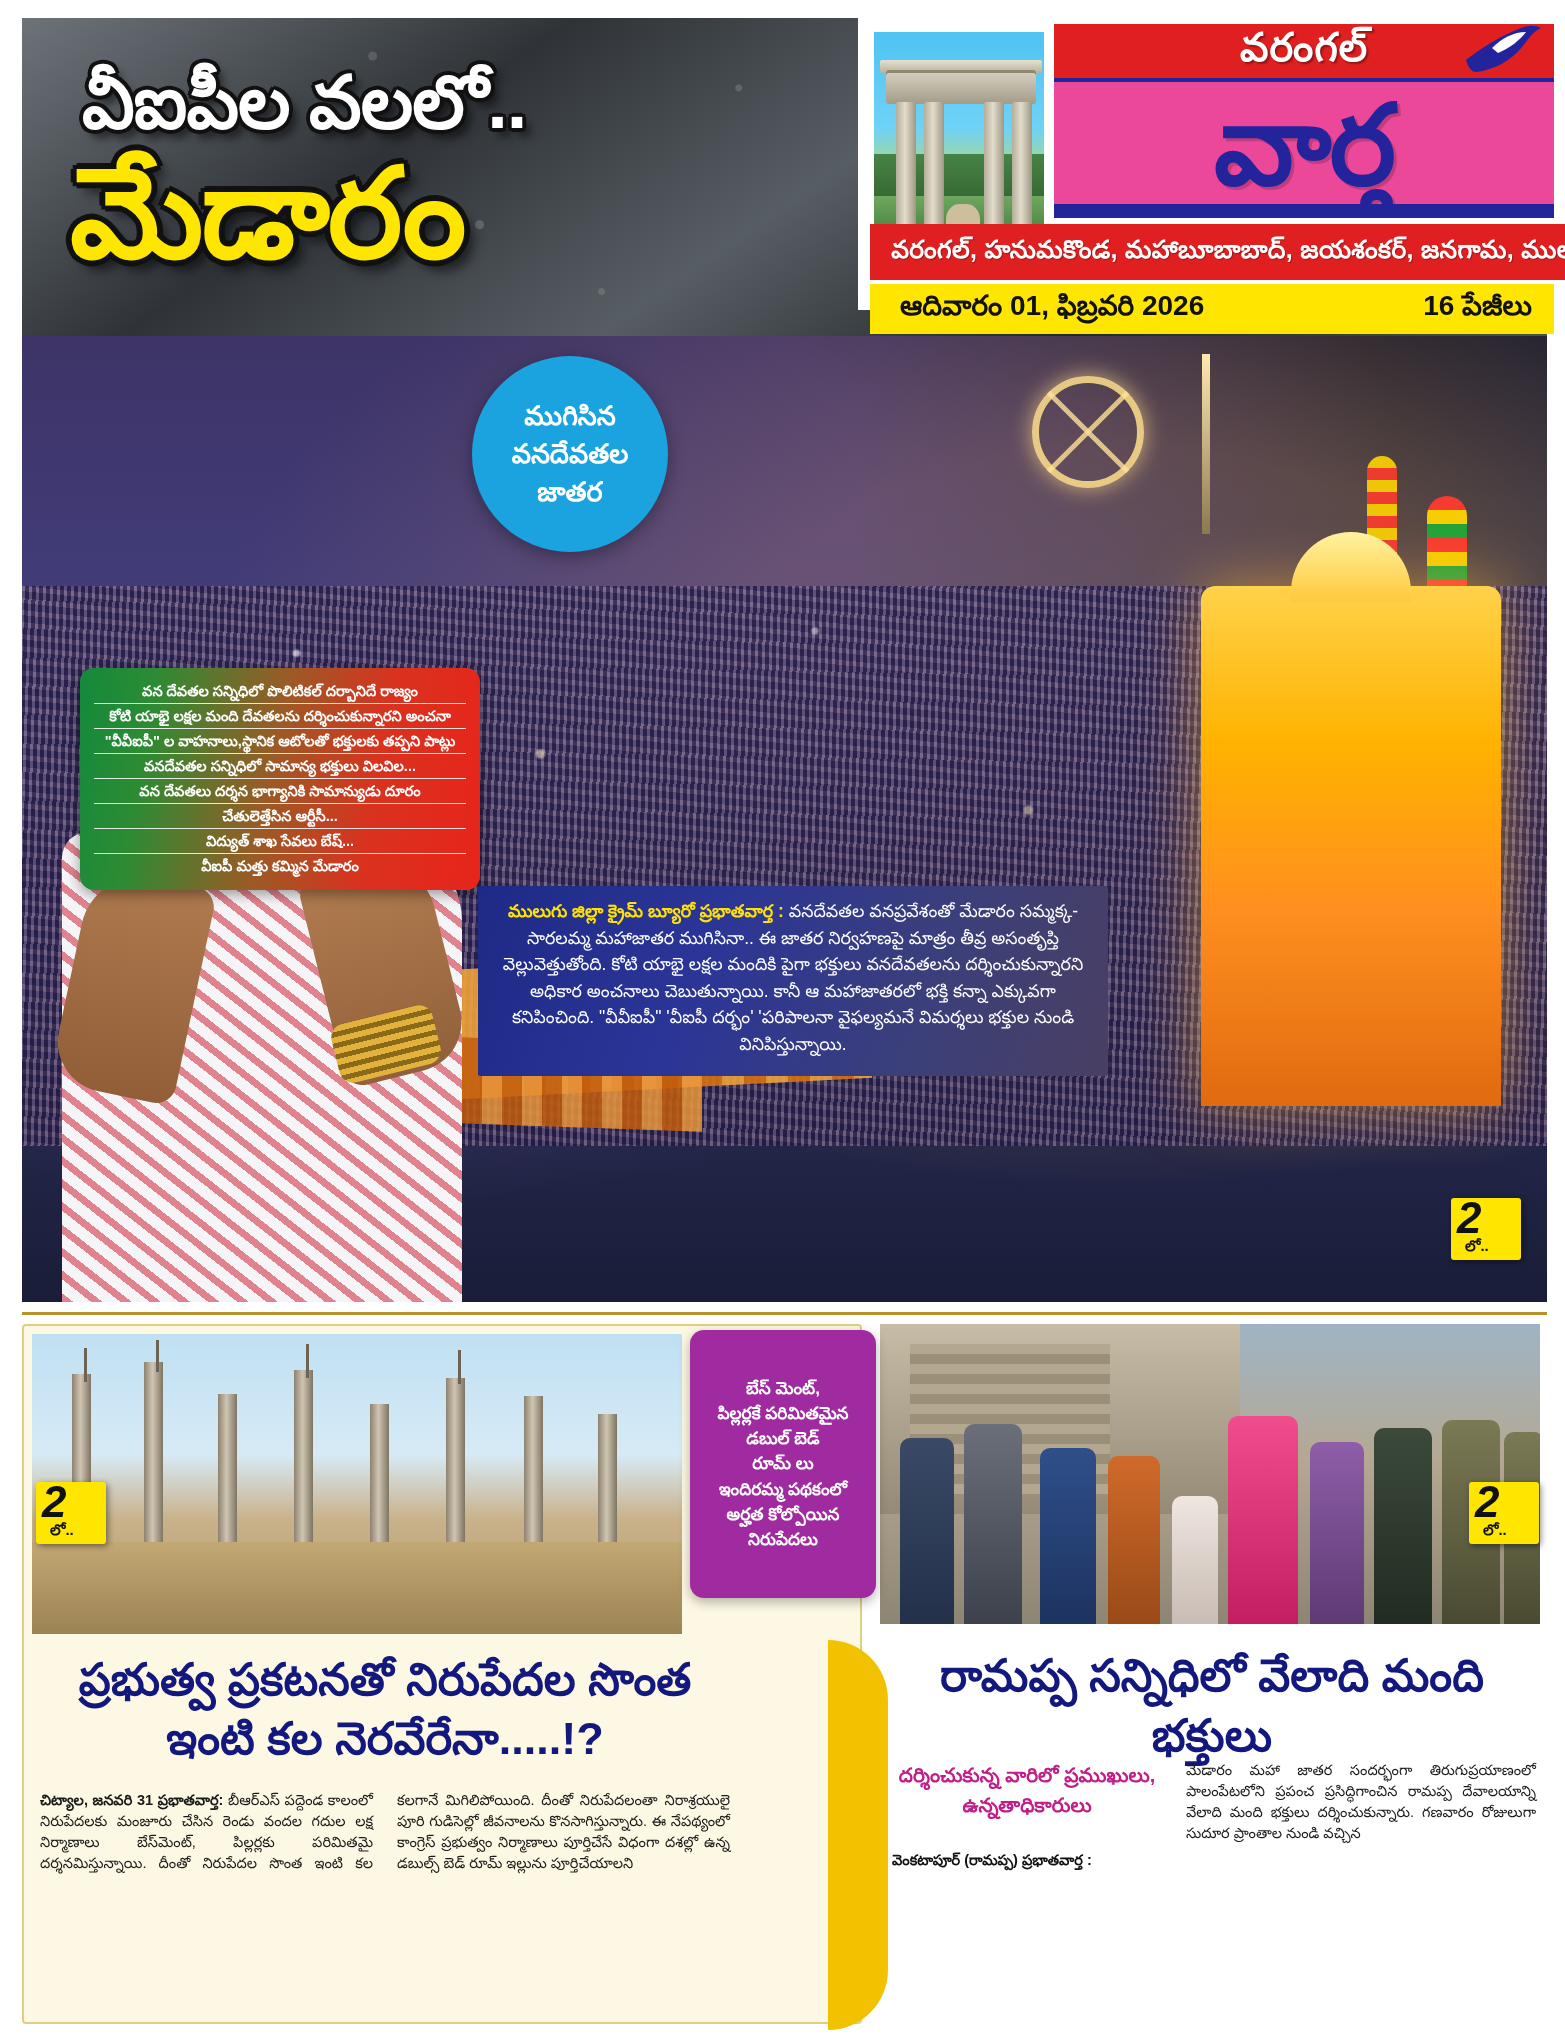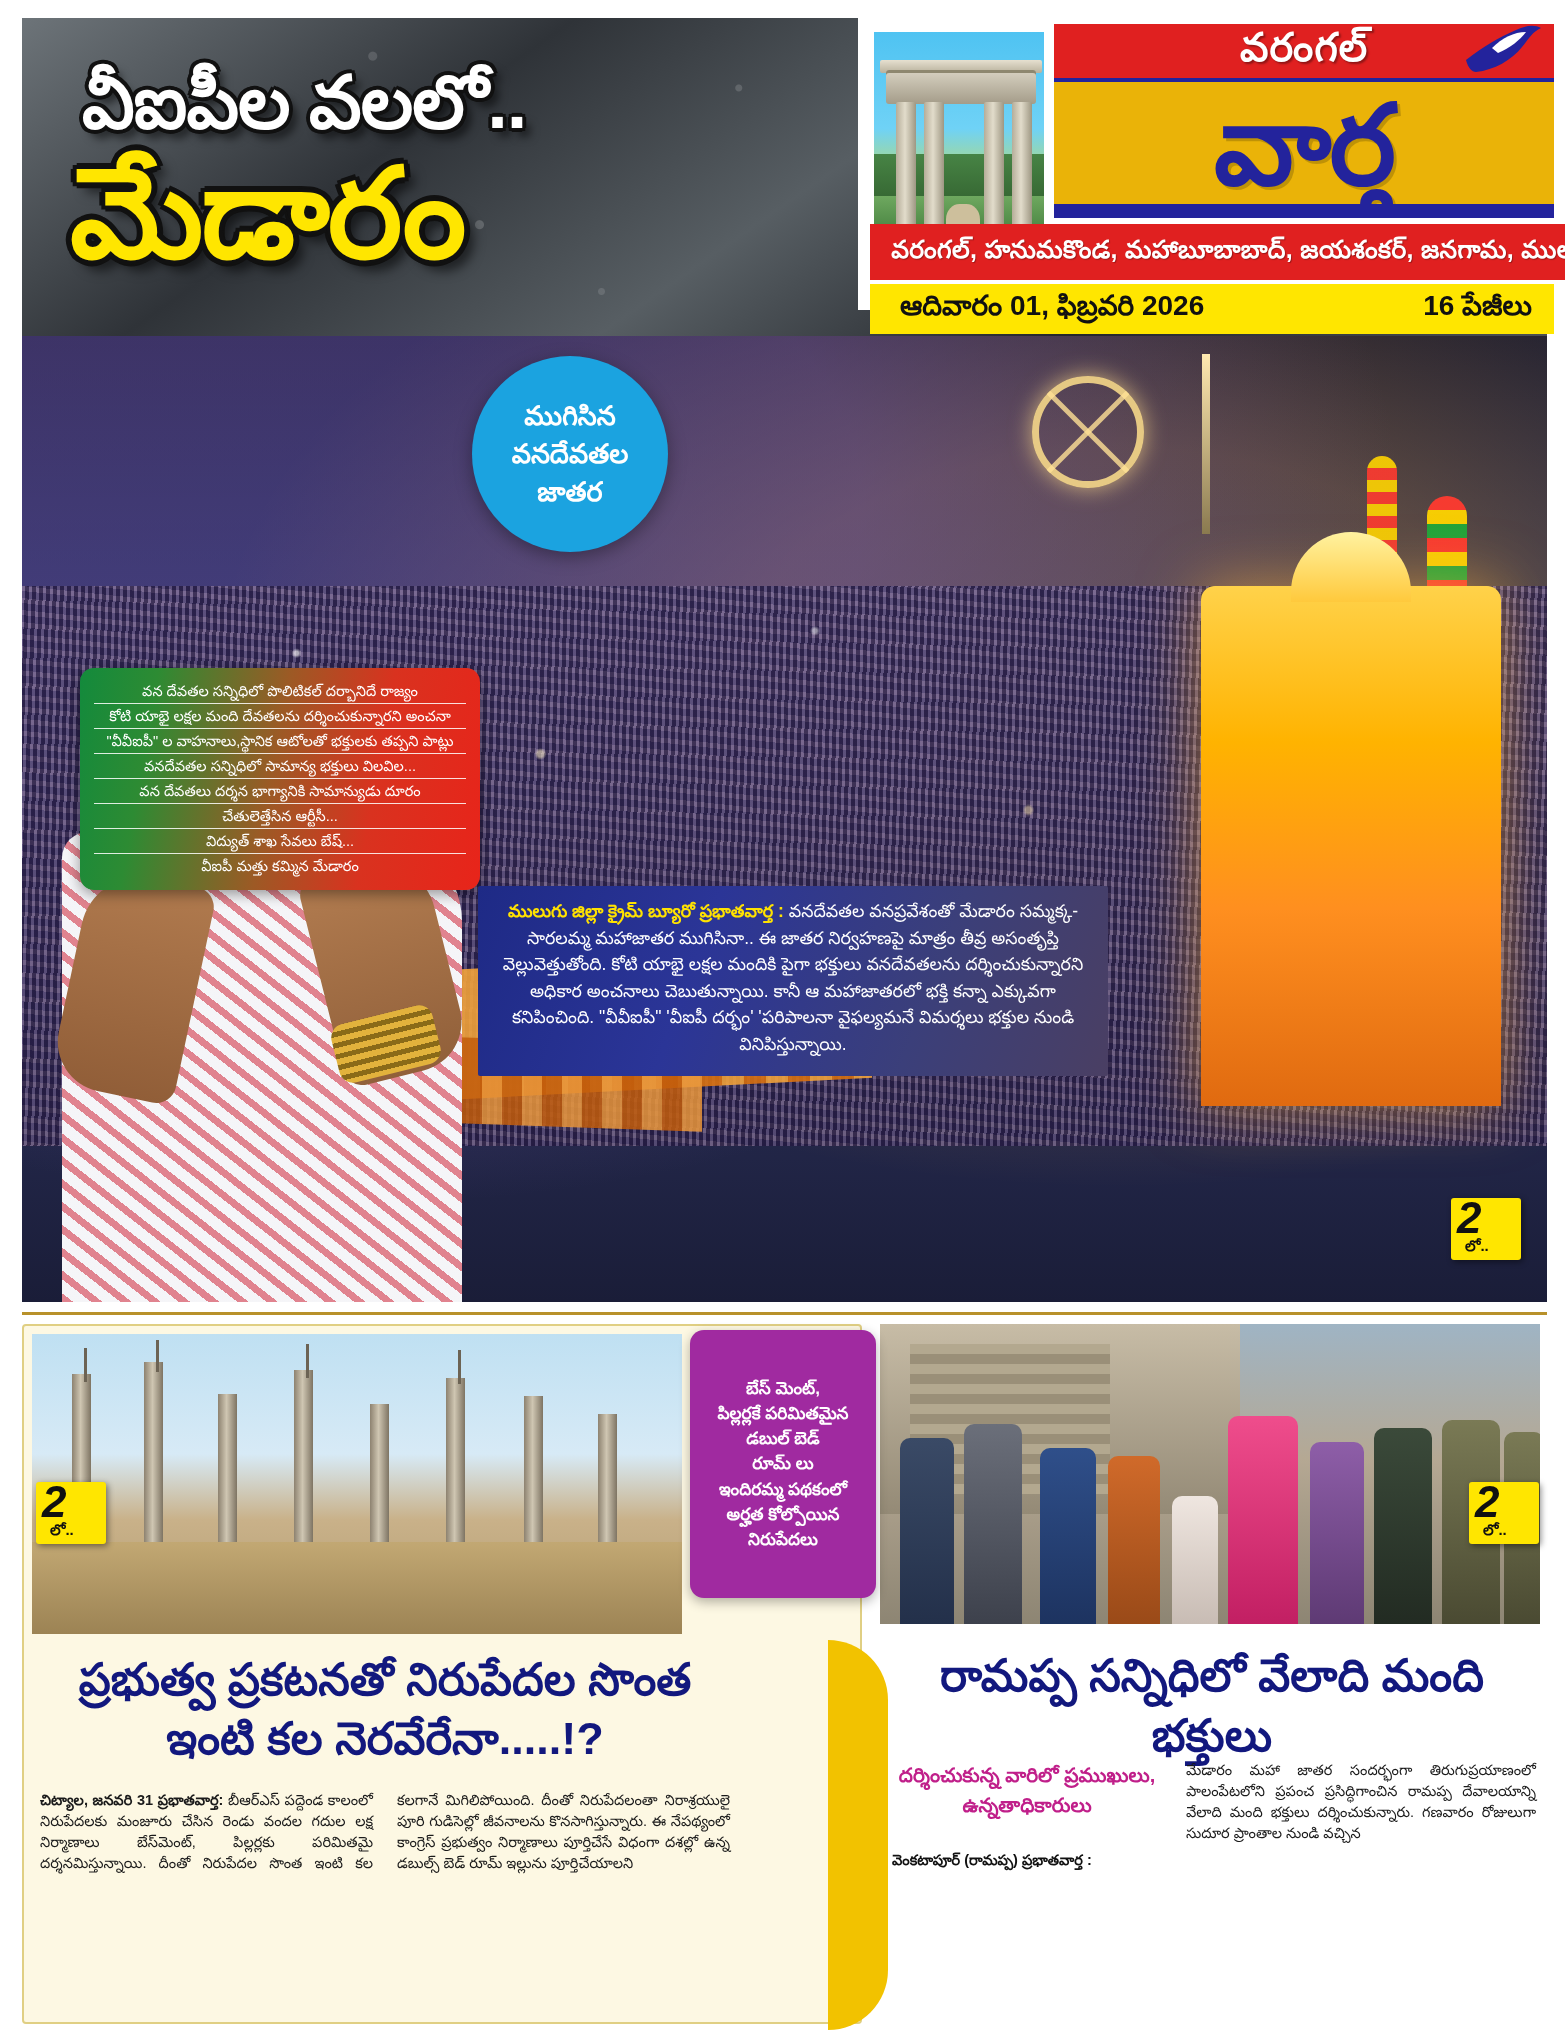--- a/index.html
+++ b/index.html
@@ -94,21 +94,21 @@
   }
   .mast-word1 span{
     color:#ffffff; font-size:40px; font-weight:bold; letter-spacing:1px;
     text-shadow:2px 2px 2px rgba(0,0,0,.35);
   }
   .mast-bird{
     position:absolute; right:14px; top:12px; width:82px; height:58px; z-index:6;
   }
   .mast-main{
     position:absolute; left:196px; top:74px; width:500px; height:128px;
-    background:#eab308; display:flex; align-items:center; justify-content:center;
+    background:#ec4899; display:flex; align-items:center; justify-content:center;
     overflow:hidden;
   }
   .mast-main span{
     color:#23239c; font-size:112px; font-weight:bold; line-height:1;
     letter-spacing:-2px;
     text-shadow:3px 3px 0 rgba(0,0,0,.18);
   }
   .mast-stripe-top{
     position:absolute; left:196px; top:70px; width:500px; height:10px; background:#23239c;
   }
@@ -246,21 +246,21 @@
 
   
   .bullets{
     position:absolute; left:58px; top:332px; width:400px; height:222px;
     background:linear-gradient(100deg,#138a3c 0%,#2d8b33 18%,#9c5a25 48%,#d9321f 72%,#e8241a 100%);
     border-radius:14px; padding:12px 14px;
     display:flex; flex-direction:column; justify-content:space-between;
     z-index:6; box-shadow:0 4px 14px rgba(0,0,0,.4);
   }
   .bullets .b{
-    color:#ffffff; font-size:14.5px; font-weight:normal; text-align:center;
+    color:#ffffff; font-size:14.5px; font-weight:bold; text-align:center;
     line-height:1.35; padding:1.5px 0;
     border-bottom:1.6px solid rgba(255,255,255,.85);
   }
   .bullets .b:last-child{ border-bottom:none; }
 
   
   .blue-circle{
     position:absolute; left:450px; top:20px; width:196px; height:196px;
     background:#1ba3e0; border-radius:50%; z-index:7;
     display:flex; flex-direction:column; align-items:center; justify-content:center;

